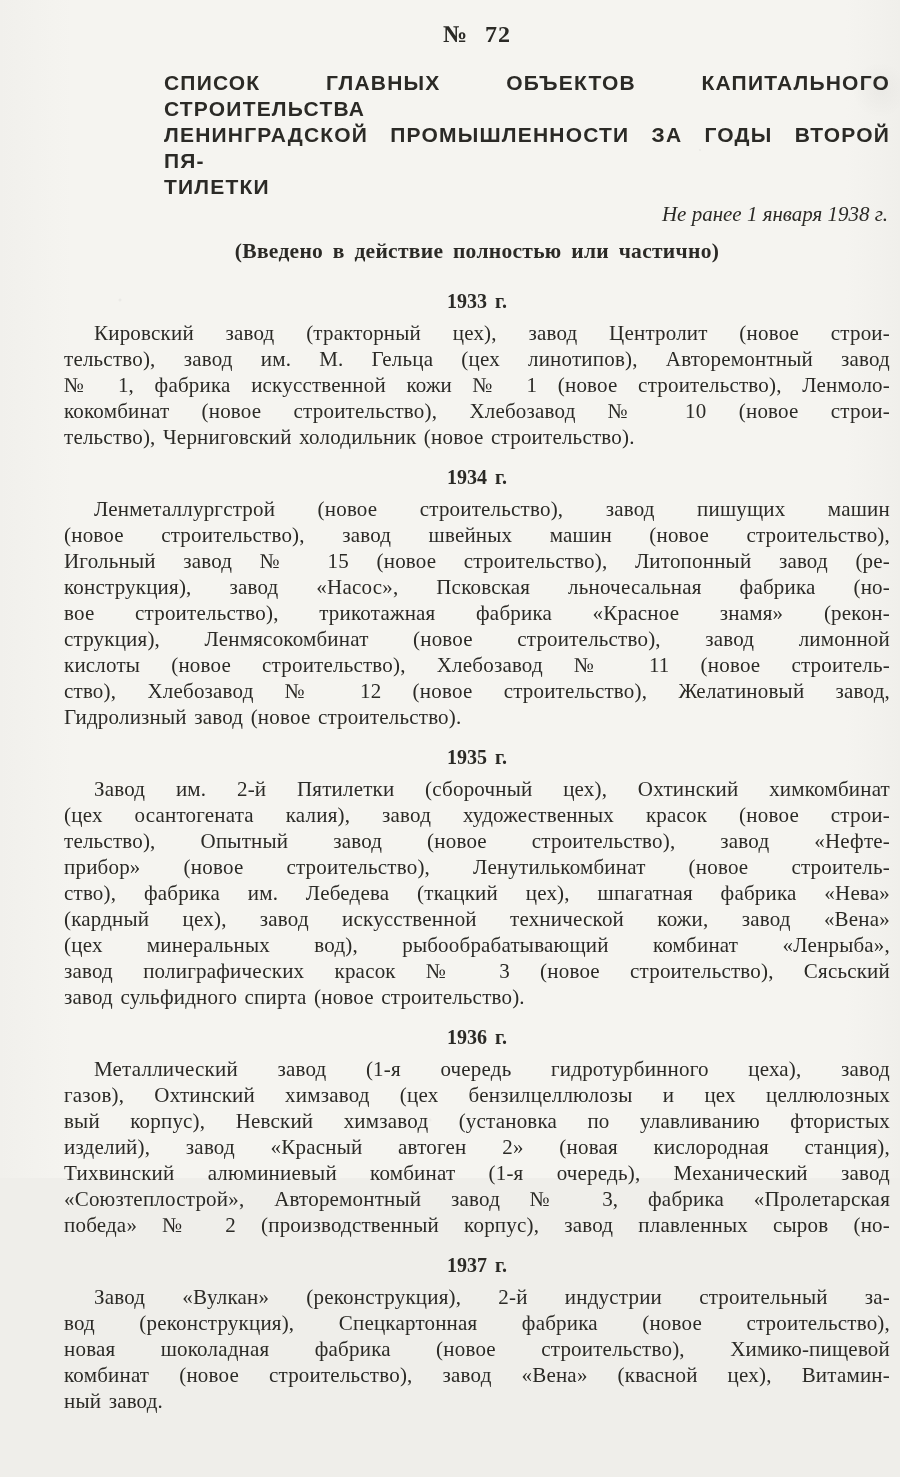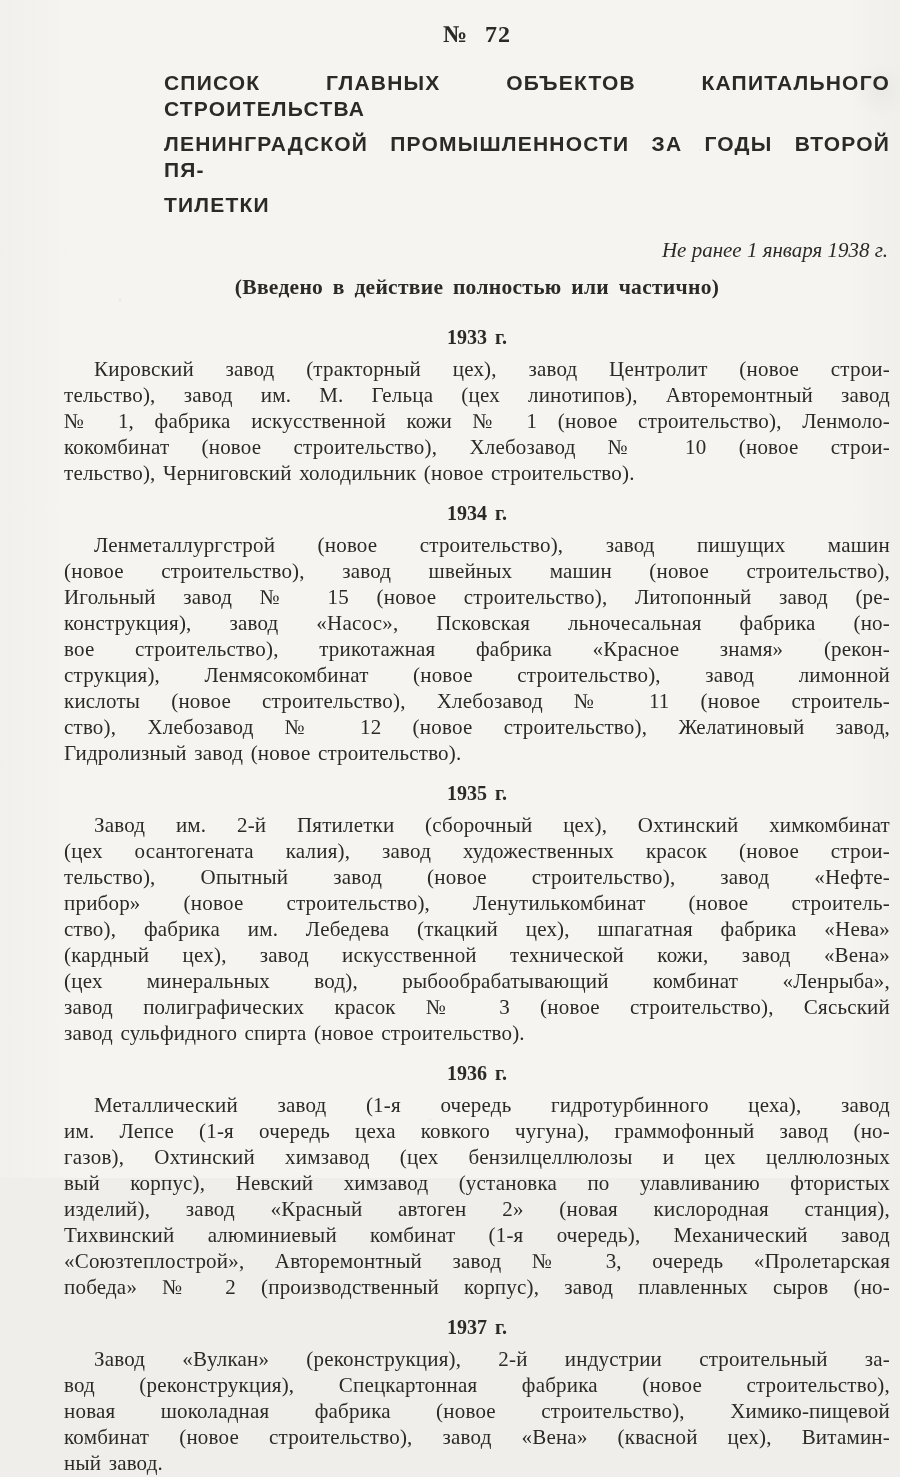--- a/index.html
+++ b/index.html
@@ -46,27 +46,26 @@
     font-family: "Liberation Sans", "DejaVu Sans", sans-serif;
     font-weight: 700;
     font-size: 21px;
     line-height: 26px;
     letter-spacing: 1.2px;
     word-spacing: 3px;
   }
   .title .t-line {
     text-align: justify;
     text-align-last: justify;
-    margin-top: 9px;
   }
   .title .t-line.t-last {
     text-align-last: left;
   }
   .date-note {
-    margin-top: 20px;
+    margin-top: 2px;
     text-align: right;
     font-style: italic;
     font-size: 21px;
     line-height: 24px;
     padding-right: 2px;
   }
   .subtitle {
     margin-top: 12px;
     margin-bottom: 24px;
     text-align: center;
@@ -160,26 +159,25 @@
             <div class="line">(цех минеральных вод), рыбообрабатывающий комбинат «Ленрыба»,</div>
             <div class="line">завод полиграфических красок № 3 (новое строительство), Сясьский</div>
             <div class="line last">завод сульфидного спирта (новое строительство).</div>
           </div>
   </section>
 
   <section>
     <h2 class="year-heading">1936 г.</h2>
     <div class="paragraph">
             <div class="line first">Металлический завод (1-я очередь гидротурбинного цеха), завод</div>
-            <div class="line">им. Лепсе (1-я очередь цеха ковкого чугуна), граммофонный завод (но-</div>
             <div class="line">газов), Охтинский химзавод (цех бензилцеллюлозы и цех целлюлозных</div>
             <div class="line">вый корпус), Невский химзавод (установка по улавливанию фтористых</div>
             <div class="line">изделий), завод «Красный автоген 2» (новая кислородная станция),</div>
             <div class="line">Тихвинский алюминиевый комбинат (1-я очередь), Механический завод</div>
-            <div class="line">«Союзтеплострой», Авторемонтный завод № 3, очередь «Пролетарская</div>
+            <div class="line">«Союзтеплострой», Авторемонтный завод № 3, фабрика «Пролетарская</div>
             <div class="line">победа» № 2 (производственный корпус), завод плавленных сыров (но-</div>
           </div>
   </section>
 
   <section>
     <h2 class="year-heading">1937 г.</h2>
     <div class="paragraph">
             <div class="line first">Завод «Вулкан» (реконструкция), 2-й индустрии строительный за-</div>
             <div class="line">вод (реконструкция), Спецкартонная фабрика (новое строительство),</div>
             <div class="line">новая шоколадная фабрика (новое строительство), Химико-пищевой</div>

